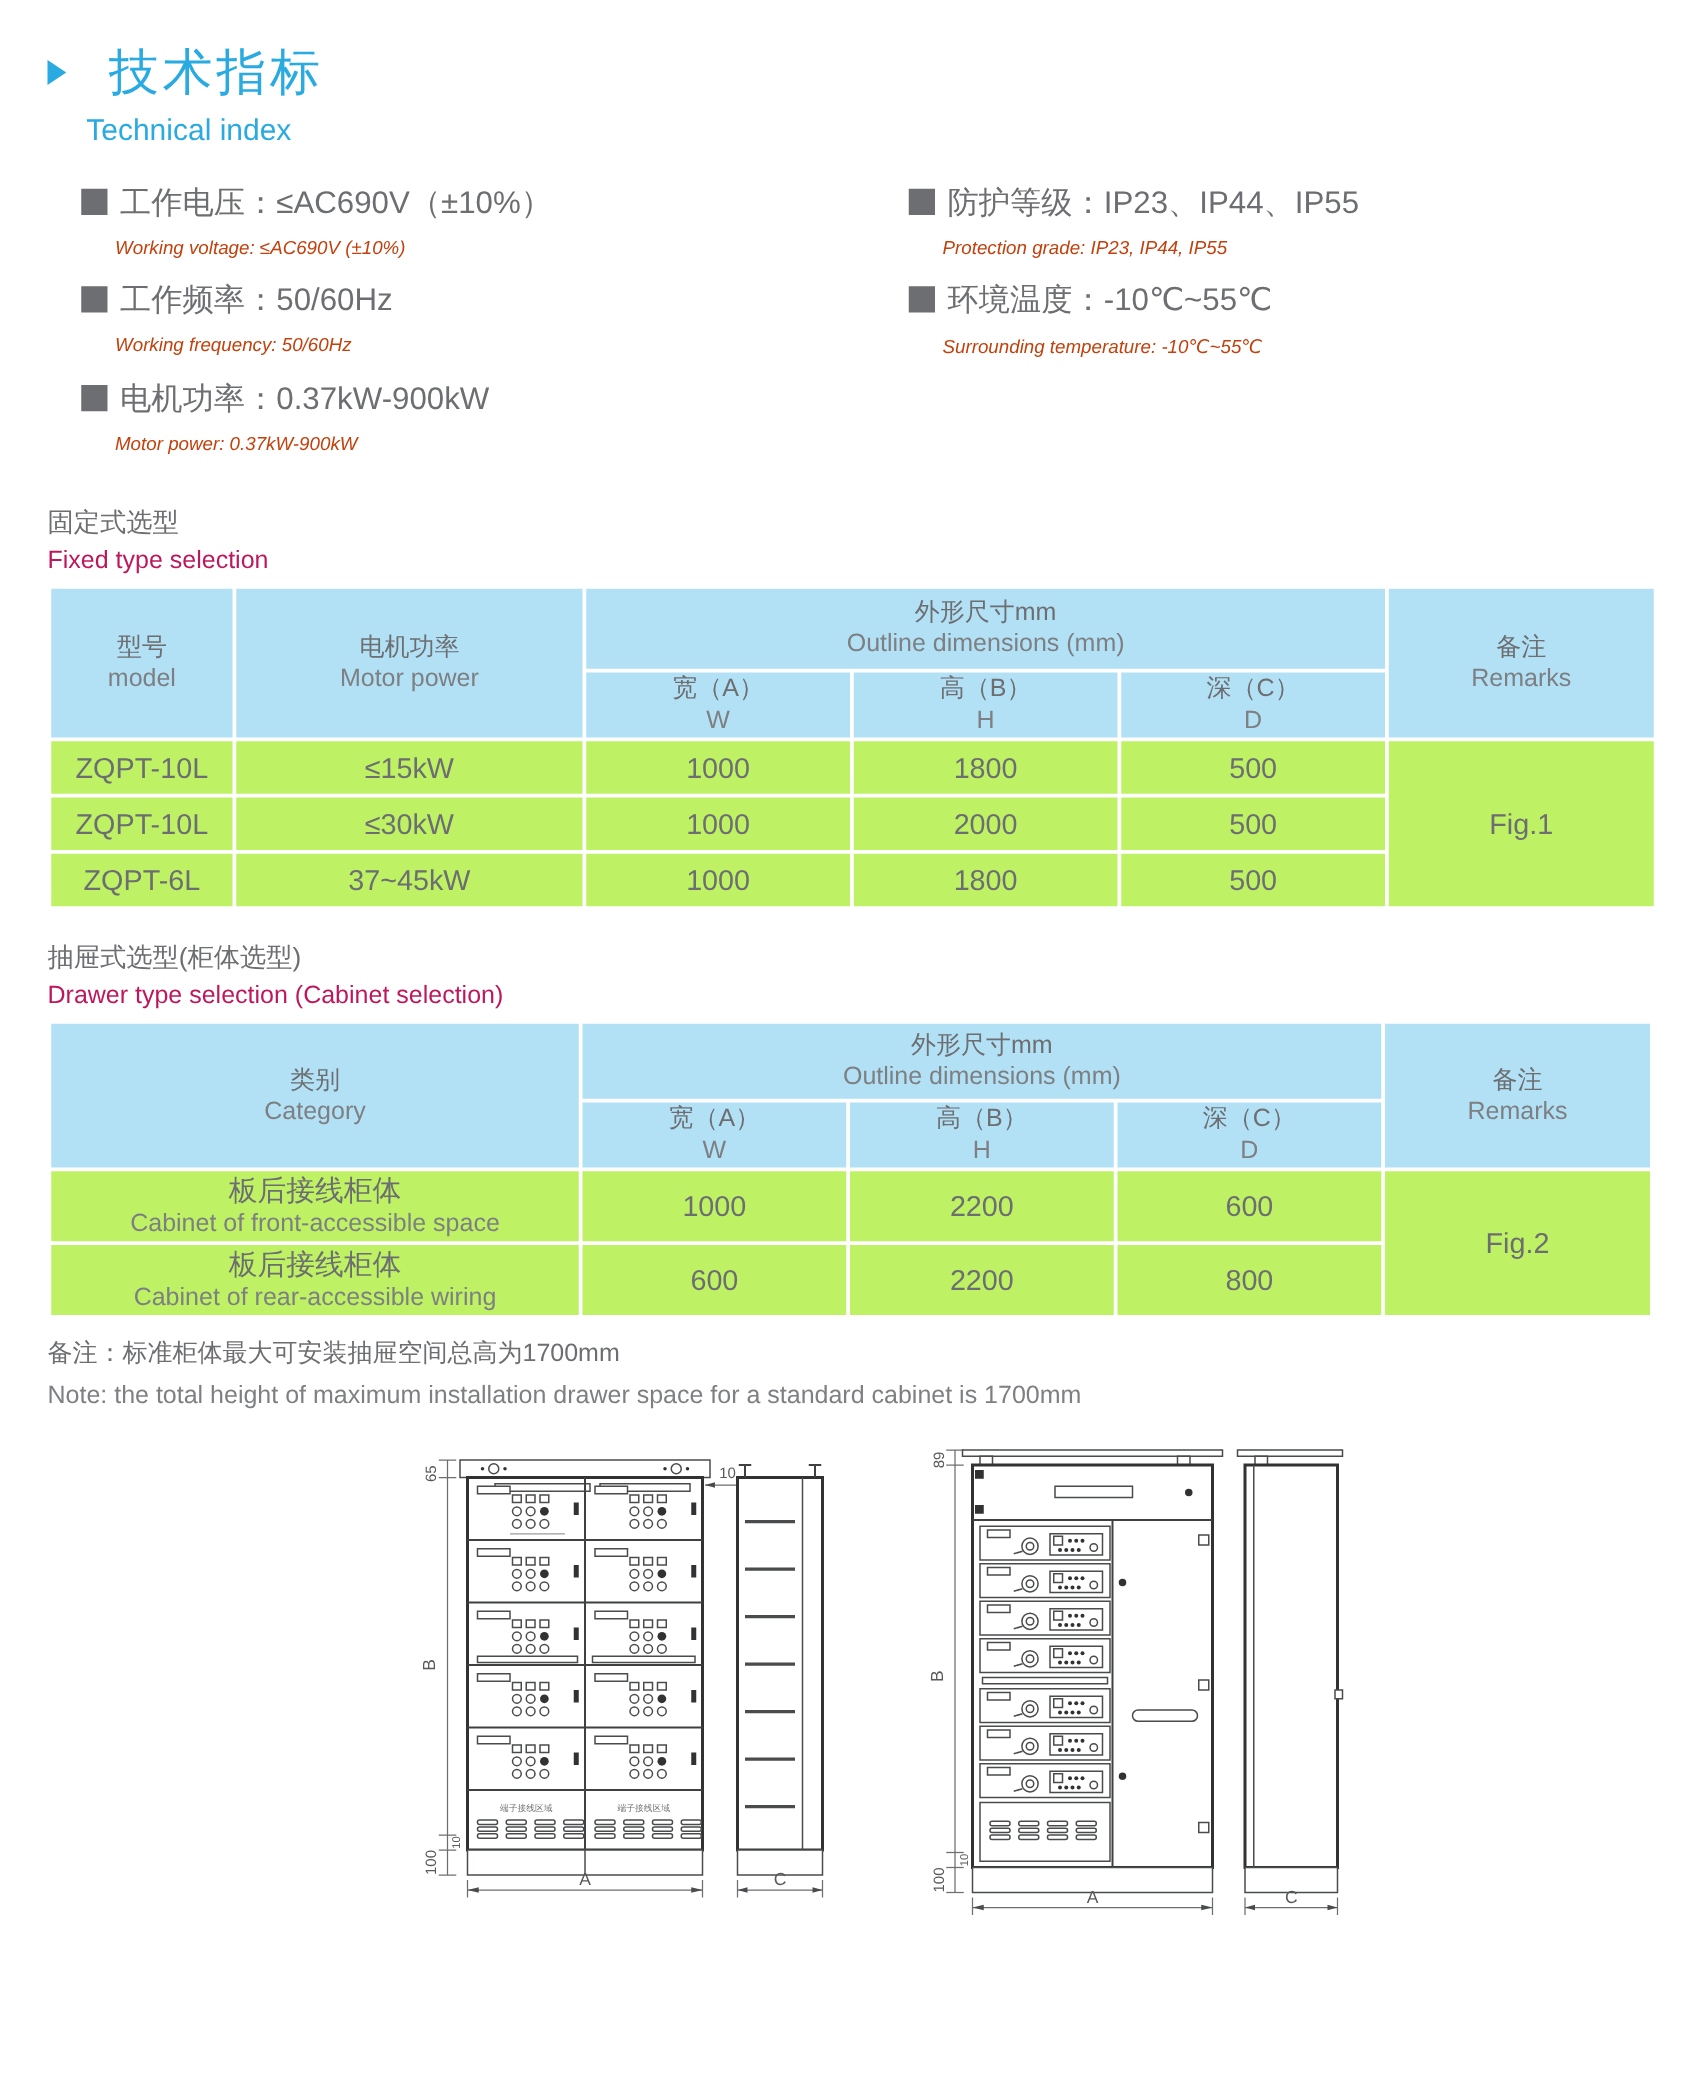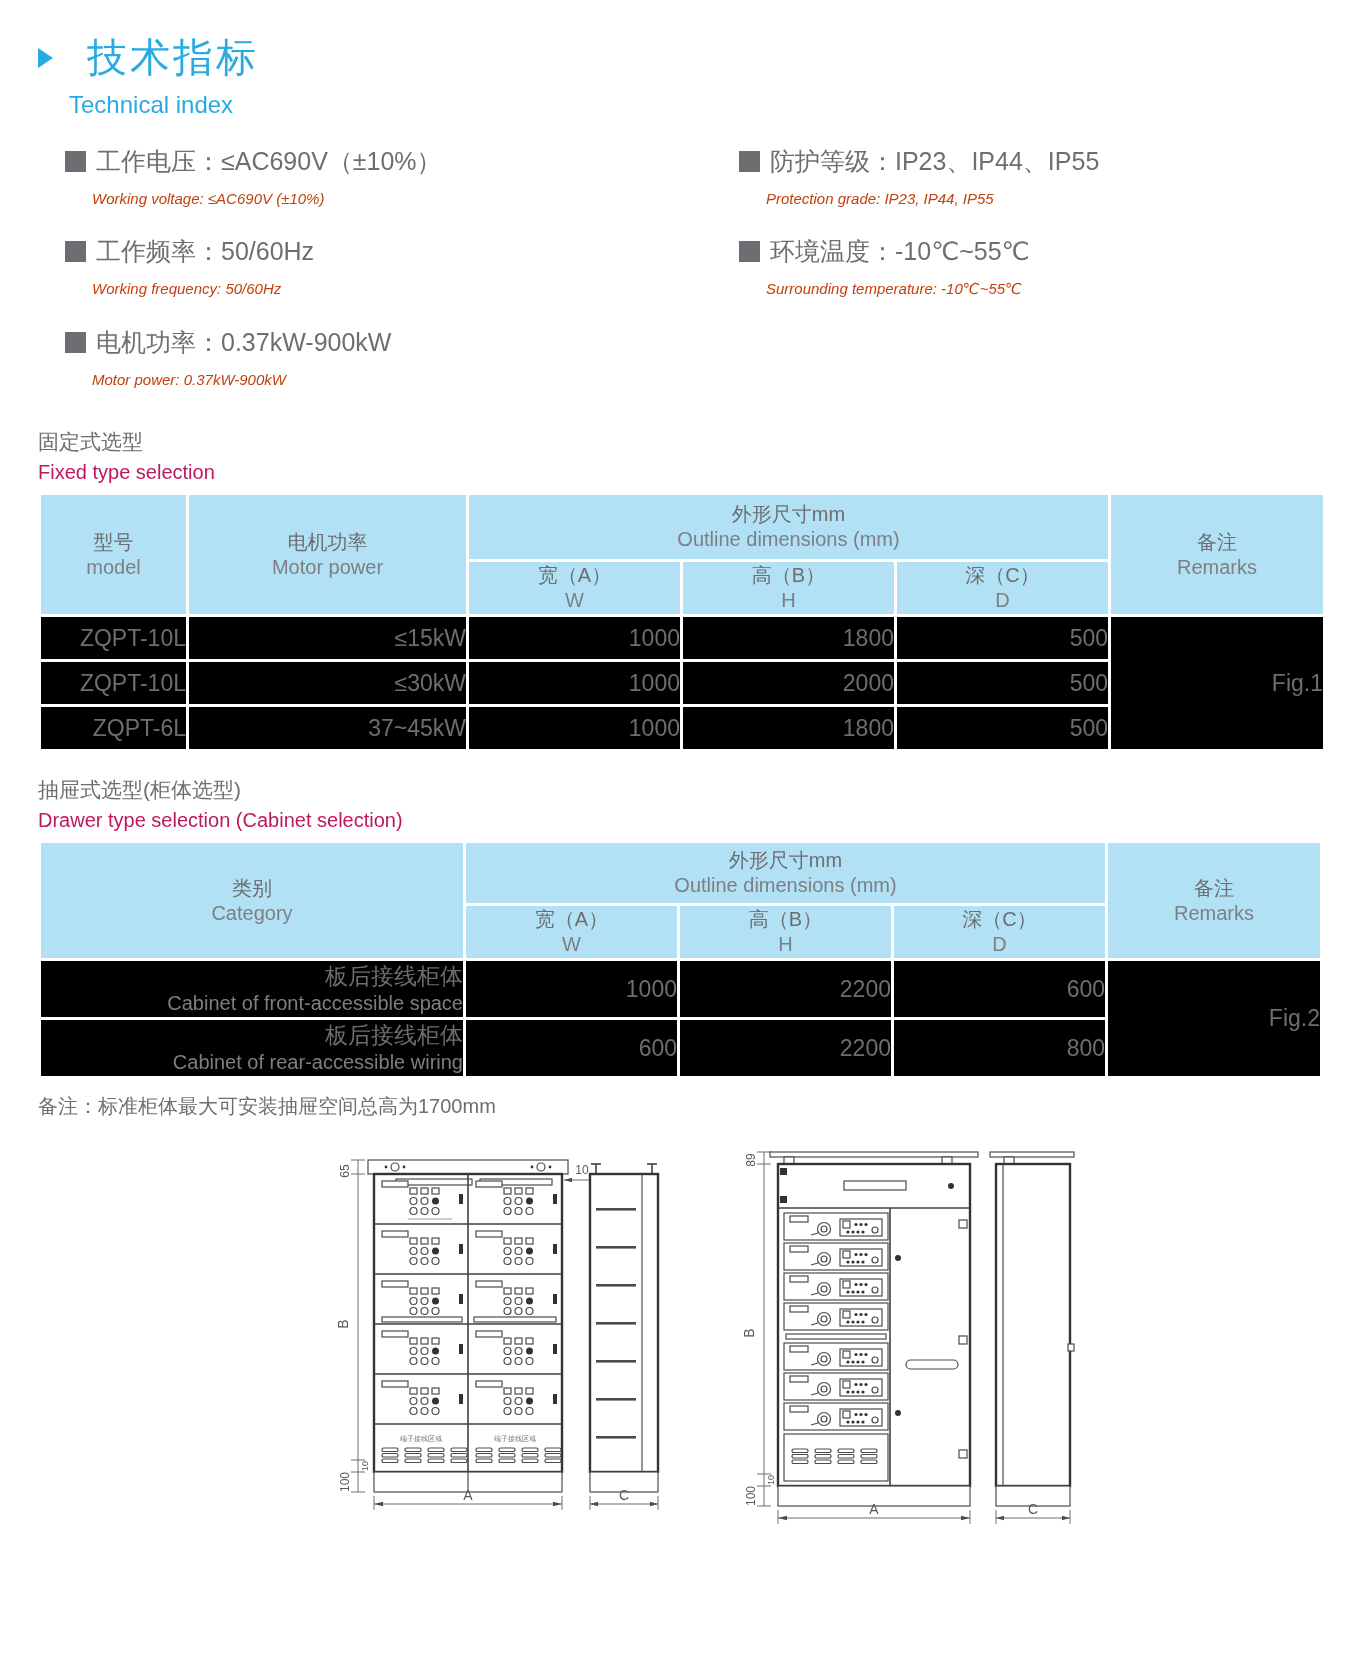--- a/index.html
+++ b/index.html
@@ -12,36 +12,36 @@
 
   
   .doc-header { padding-left:0; margin-bottom:14px; }
   .title-row { display:flex; align-items:center; gap:34px; margin-left:0; }
   .arrow { width:0; height:0; border-left:15px solid #29abe2;
            border-top:10px solid transparent; border-bottom:10px solid transparent; }
   .title-zh { font-size:40px; color:#29abe2; letter-spacing:3px; font-weight:500; }
   .title-en { font-size:24px; color:#29abe2; margin:6px 0 0 31px; }
 
   
-  .specs { margin:26px 0 0 27px; display:grid; grid-template-columns:662px 1fr;gap:12px; }
+  .specs { margin:26px 0 0 27px; display:grid; grid-template-columns:662px 1fr; }
   .spec-item { margin-bottom:16px; }
   .spec-zh { font-size:25px; color:#6d6e71; display:flex; align-items:center; }
   .sq { display:inline-block; width:21px; height:21px; background:#6d6e71; margin-right:10px; flex:none; }
   .spec-en { font-size:15px; color:#c2410c; margin:12px 0 0 27px;font-style:italic; }
   .spec-item.wide { grid-column:1 / span 2; margin-top:12px; }
 
   
   .tbl-caption { margin-top:24px; }
   .cap-zh { font-size:21px; color:#6d6e71; }
   .cap-en { font-size:20px; color:#be185d; margin-top:5px; }
 
   
   table.spec-table { border-collapse:separate; border-spacing:3px; margin-top:8px; table-layout:fixed; }
   table.spec-table th { background:#b2e1f6; font-weight:normal; text-align:center; vertical-align:middle; }
-  table.spec-table td { background:#000000; text-align:right; vertical-align:middle; }
+  table.spec-table td { background:#bef264; text-align:center; vertical-align:middle; }
   .th-zh { font-size:20px; color:#6d6e71; line-height:1.25; }
   .th-en { font-size:20px; color:#7d7f82; line-height:1.25; }
   .td-main { font-size:23px; color:#6d6e71; }
   .td-zh { font-size:23px; color:#6d6e71; line-height:1.2; }
   .td-en { font-size:20px; color:#7d7f82; line-height:1.2; }
   #fixed-table thead tr:nth-child(1) th { height:64px; }
   #fixed-table thead tr:nth-child(2) th { height:52px; }
   #fixed-table tbody td { height:42px; }
   #drawer-table thead tr:nth-child(1) th { height:60px; }
   #drawer-table thead tr:nth-child(2) th { height:52px; }
@@ -254,20 +254,21 @@
         </td>
         <td><span class="td-main">600</span></td>
         <td><span class="td-main">2200</span></td>
         <td><span class="td-main">800</span></td>
       </tr>
     </tbody>
   </table>
 
   <div class="note-block">
     <div class="note-zh">备注：标准柜体最大可安装抽屉空间总高为1700mm</div>
+    <div class="note-en">Note: the total height of maximum installation drawer space for a standard cabinet is 1700mm</div>
   </div>
 
   <div class="figures">
 
     <div class="figure">
       <svg width="336" height="400" viewBox="0 0 336 400">
         <defs>
           <g id="f1cell">
             <rect x="8" y="7" width="26" height="6" class="ln"></rect>
             <rect x="36" y="14" width="7" height="6" class="ln"></rect>

